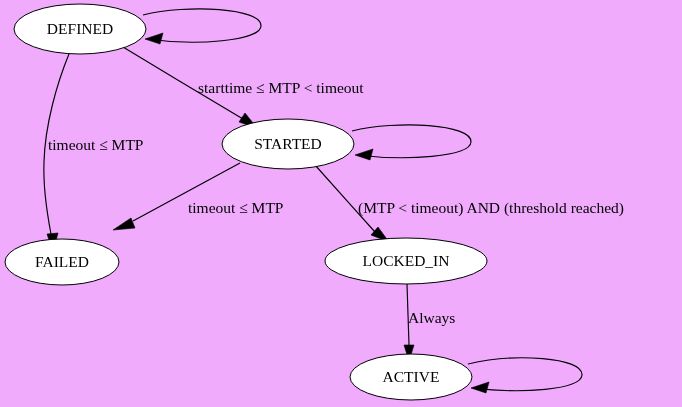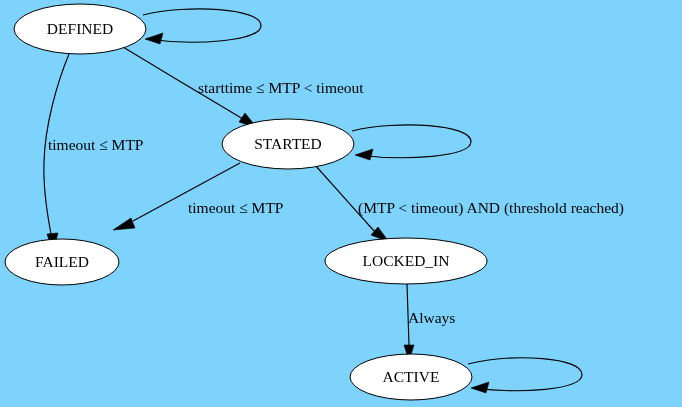--- a/index.html
+++ b/index.html
@@ -11,21 +11,21 @@
   body {
     width: 682px;
     height: 407px;
     overflow: hidden;
     font-family: "Liberation Serif", "DejaVu Serif", serif;
   }
   #diagram-root {
     position: relative;
     width: 682px;
     height: 407px;
-    background: #7dd3fc;
+    background: #f0abfc;
   }
   svg#graph {
     display: block;
     width: 682px;
     height: 407px;
   }
   .node-ellipse {
     fill: #ffffff;
     stroke: #000000;
     stroke-width: 1;

